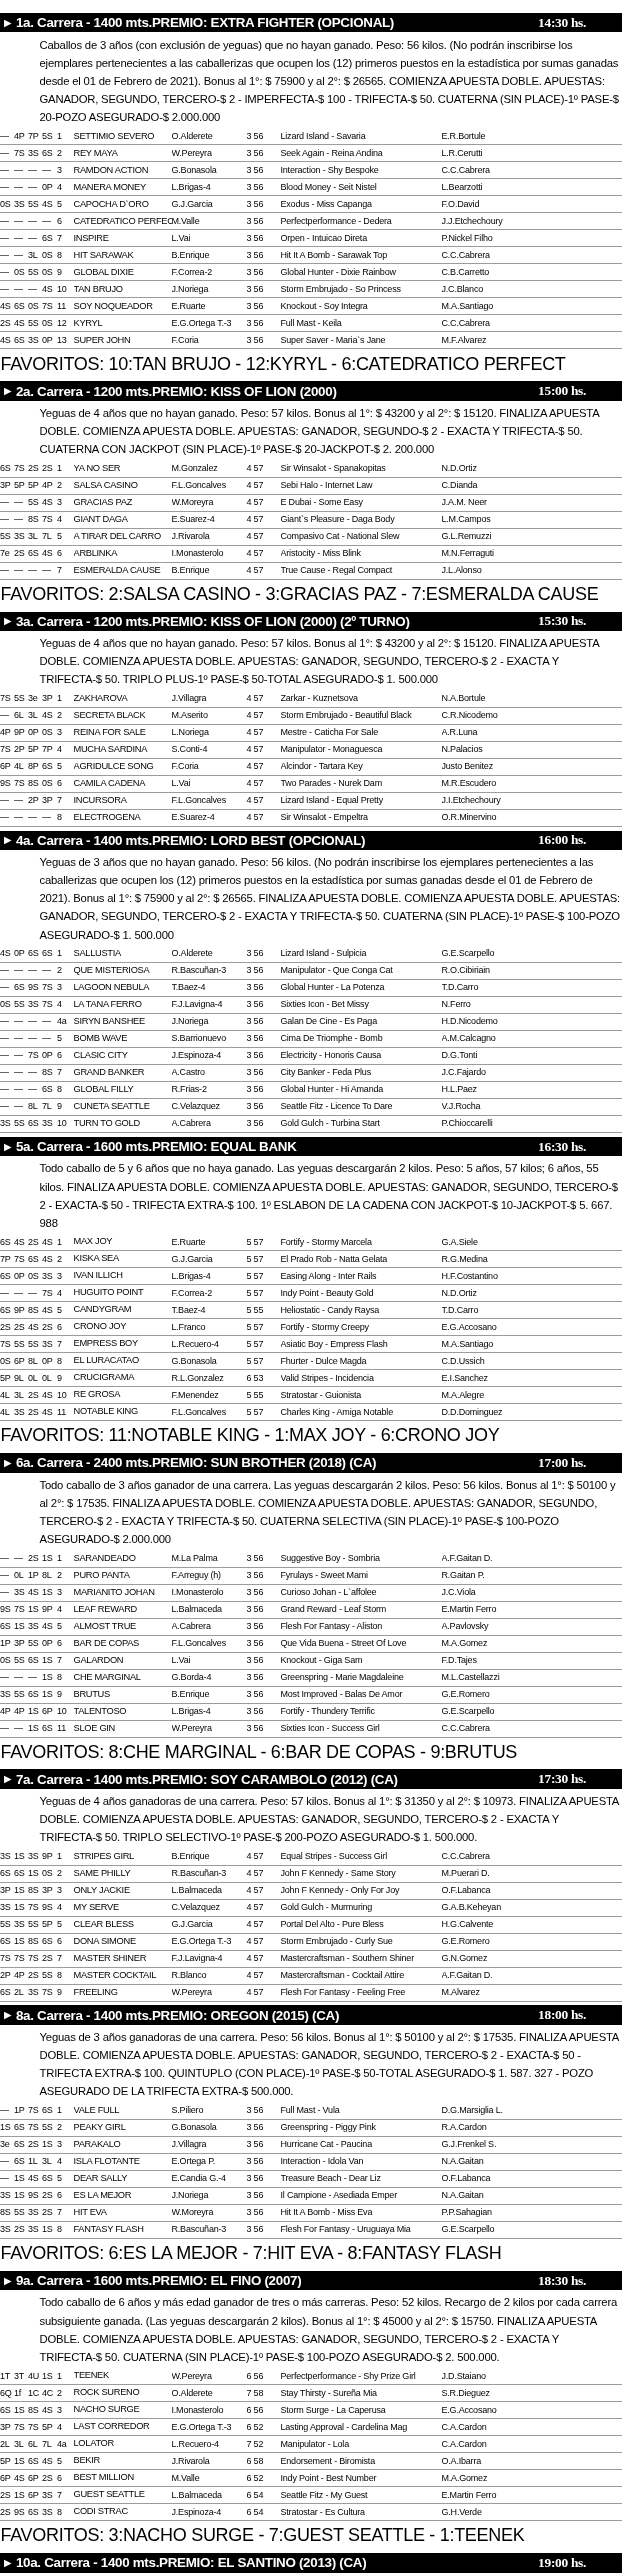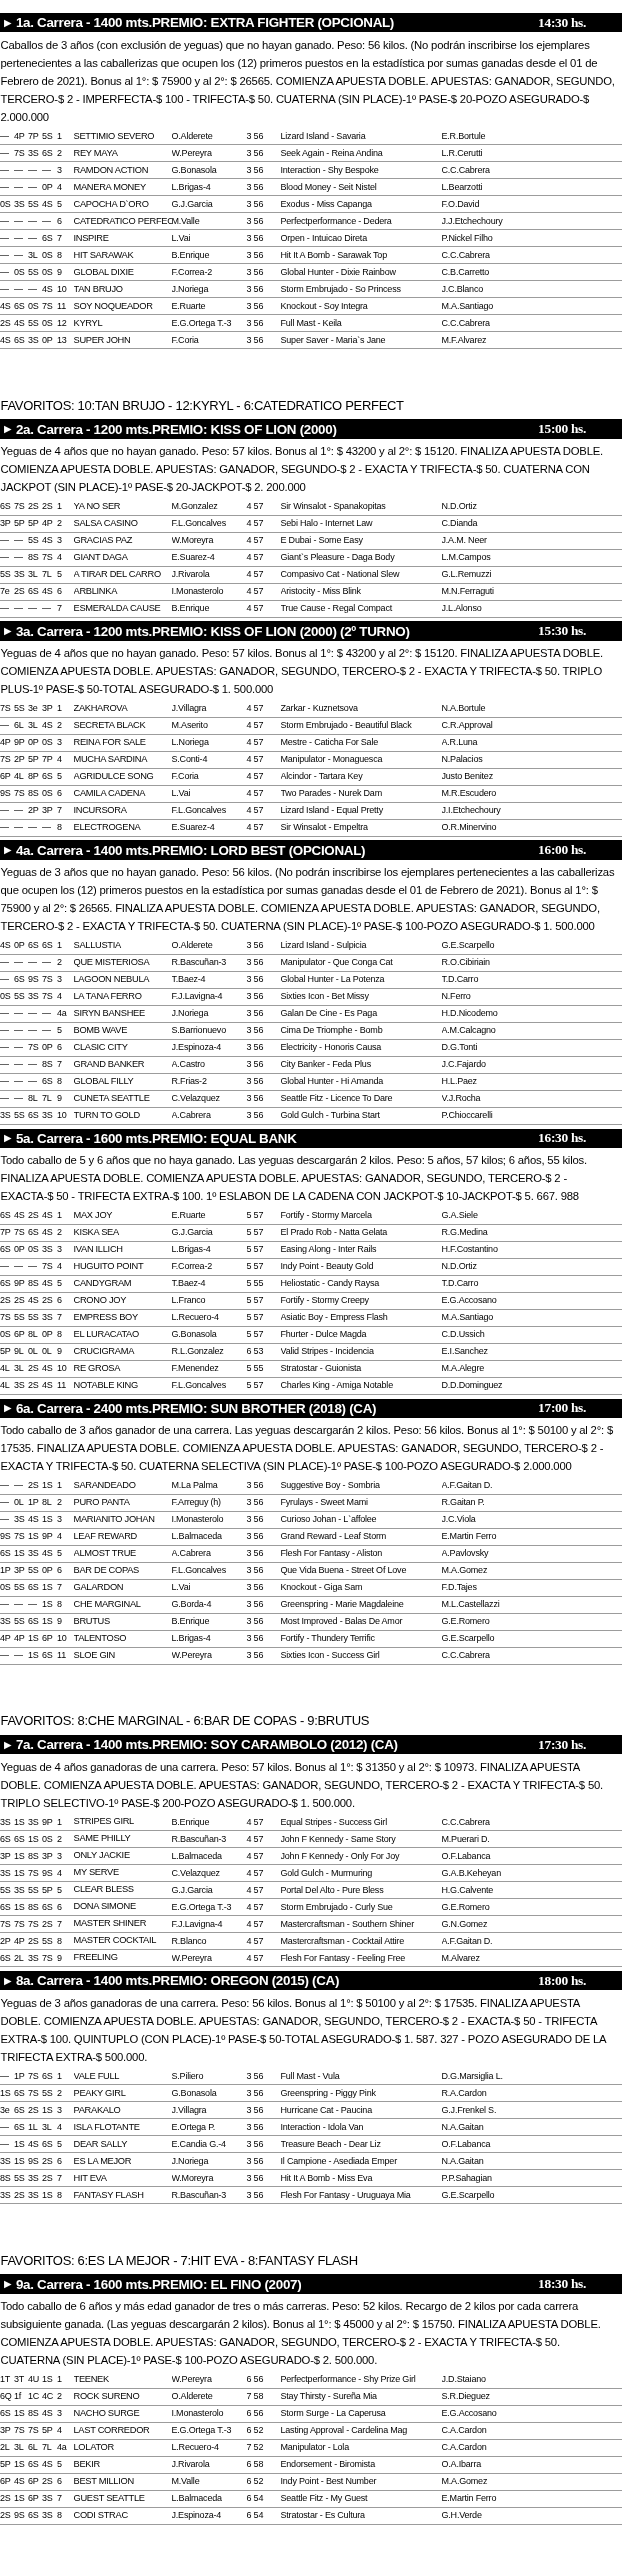--- a/index.html
+++ b/index.html
@@ -18,41 +18,42 @@
     height:19.6px; padding:0 0 0 4.1px;
     font-size:13.4px; font-weight:bold; letter-spacing:-0.3px;
     white-space:nowrap; overflow:hidden;
   }
   .race-arrow { font-size:9.8px; margin-right:4.6px; line-height:1; }
   .race-title { flex:0 1 auto; }
   .race-time { margin-left:auto; padding-right:37px;font-family:Liberation Serif, serif; }
   .race-desc {
     font-size:11.3px; line-height:1.6; letter-spacing:-0.2px;
     padding:3.1px 2.1px 2.6px 0.5px;
+    margin-left:39px;
   }
   .rows { width:100%; }
   .horse-row {
     display:flex; align-items:center;
     min-height:17px;
     border-bottom:1.5px double #9c9c9c;
     font-size:9px; letter-spacing:-0.2px;
     line-height:1.05;
   }
   .prog { width:56px; flex:none; display:flex; }
   .prog span { display:inline-block; width:14px; flex:none; }
   .num { width:17.5px; flex:none; text-align:left; padding-left:1px; }
   .hname { width:98px; flex:none; font-size:9.3px; letter-spacing:-0.3px; padding-right:2.1px; overflow:hidden; white-space:nowrap; }
   .jockey { width:75px; flex:none; overflow:hidden; white-space:nowrap; }
   .aw { width:34px; flex:none; white-space:pre; }
   .pedigree { width:161px; flex:none; overflow:hidden; white-space:nowrap; }
   .trainer { flex:1; overflow:hidden; white-space:nowrap; }
   .favoritos {
-    font-size:13px; letter-spacing:-0.3px;
+    font-size:18px; letter-spacing:-0.3px;
     padding:4.1px 0 3.1px 0.5px;
-    white-space:nowrap; overflow:hidden;margin-top:44px;
+    white-space:nowrap; overflow:hidden;
   }
 </style>
 </head>
 <body>
 
 <div id="program">
     <section class="race">
       <div class="race-header">
         <span class="race-arrow">▶</span>
         <span class="race-title">1a. Carrera - 1400 mts.PREMIO: EXTRA FIGHTER (OPCIONAL)</span>
@@ -345,20 +346,21 @@
             <span>—</span>
           </span>
           <span class="num">7</span>
           <span class="hname">ESMERALDA CAUSE</span>
           <span class="jockey">B.Enrique</span>
           <span class="aw">4 57</span>
           <span class="pedigree">True Cause - Regal Compact</span>
           <span class="trainer">J.L.Alonso</span>
         </div>
       </div>
+      <div class="favoritos">FAVORITOS: 2:SALSA CASINO - 3:GRACIAS PAZ - 7:ESMERALDA CAUSE</div>
     </section>
     <section class="race">
       <div class="race-header">
         <span class="race-arrow">▶</span>
         <span class="race-title">3a. Carrera - 1200 mts.PREMIO: KISS OF LION (2000) (2º TURNO)</span>
         <span class="race-time">15:30 hs.</span>
       </div>
       <div class="race-desc">Yeguas de 4 años que no hayan ganado. Peso: 57 kilos. Bonus al 1°: $ 43200 y al 2°: $ 15120. FINALIZA APUESTA DOBLE. COMIENZA APUESTA DOBLE.  APUESTAS: GANADOR, SEGUNDO, TERCERO-$ 2 - EXACTA Y TRIFECTA-$ 50. TRIPLO PLUS-1º PASE-$ 50-TOTAL ASEGURADO-$ 1. 500.000</div>
       <div class="rows">
         <div class="horse-row">
@@ -380,21 +382,21 @@
             <span>—</span>
             <span>6L</span>
             <span>3L</span>
             <span>4S</span>
           </span>
           <span class="num">2</span>
           <span class="hname">SECRETA BLACK</span>
           <span class="jockey">M.Aserito</span>
           <span class="aw">4 57</span>
           <span class="pedigree">Storm Embrujado - Beautiful Black</span>
-          <span class="trainer">C.R.Approval</span>
+          <span class="trainer">C.R.Nicodemo</span>
         </div>
         <div class="horse-row">
           <span class="prog">
             <span>4P</span>
             <span>9P</span>
             <span>0P</span>
             <span>0S</span>
           </span>
           <span class="num">3</span>
           <span class="hname">REINA FOR SALE</span>
@@ -795,20 +797,21 @@
             <span>4S</span>
           </span>
           <span class="num">11</span>
           <span class="hname">NOTABLE KING</span>
           <span class="jockey">F.L.Goncalves</span>
           <span class="aw">5 57</span>
           <span class="pedigree">Charles King - Amiga Notable</span>
           <span class="trainer">D.D.Dominguez</span>
         </div>
       </div>
+      <div class="favoritos">FAVORITOS: 11:NOTABLE KING - 1:MAX JOY - 6:CRONO JOY</div>
     </section>
     <section class="race">
       <div class="race-header">
         <span class="race-arrow">▶</span>
         <span class="race-title">6a. Carrera - 2400 mts.PREMIO: SUN BROTHER (2018) (CA)</span>
         <span class="race-time">17:00 hs.</span>
       </div>
       <div class="race-desc">Todo caballo de 3 años ganador de una carrera. Las yeguas descargarán 2 kilos. Peso: 56 kilos. Bonus al 1°: $ 50100 y al 2°: $ 17535.  FINALIZA APUESTA DOBLE. COMIENZA APUESTA DOBLE.  APUESTAS: GANADOR, SEGUNDO, TERCERO-$ 2 - EXACTA Y TRIFECTA-$ 50. CUATERNA SELECTIVA (SIN PLACE)-1º PASE-$ 100-POZO ASEGURADO-$ 2.000.000</div>
       <div class="rows">
         <div class="horse-row">

